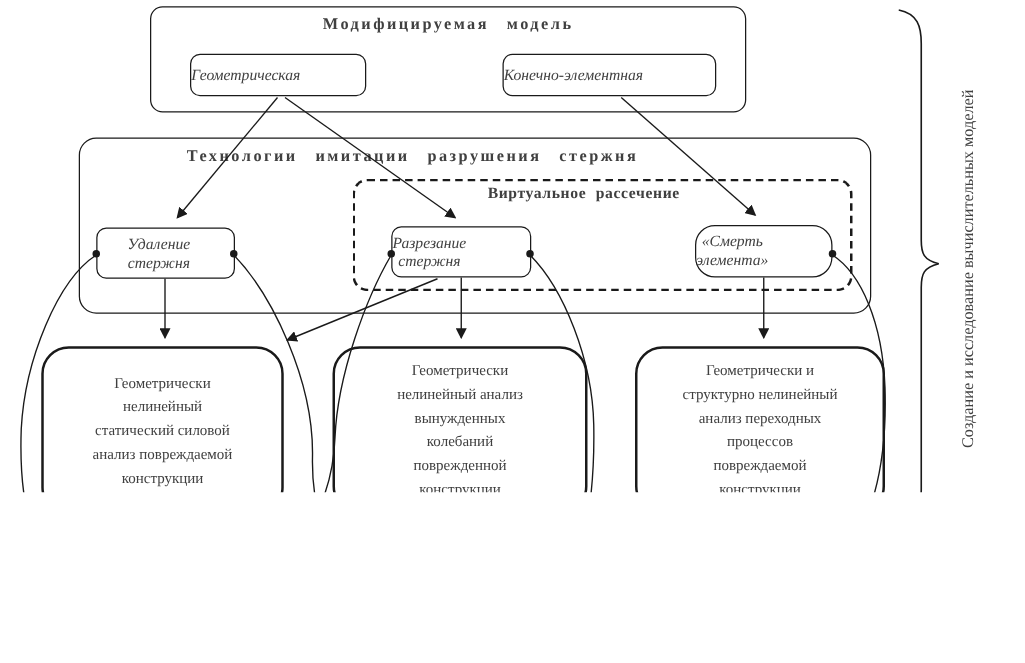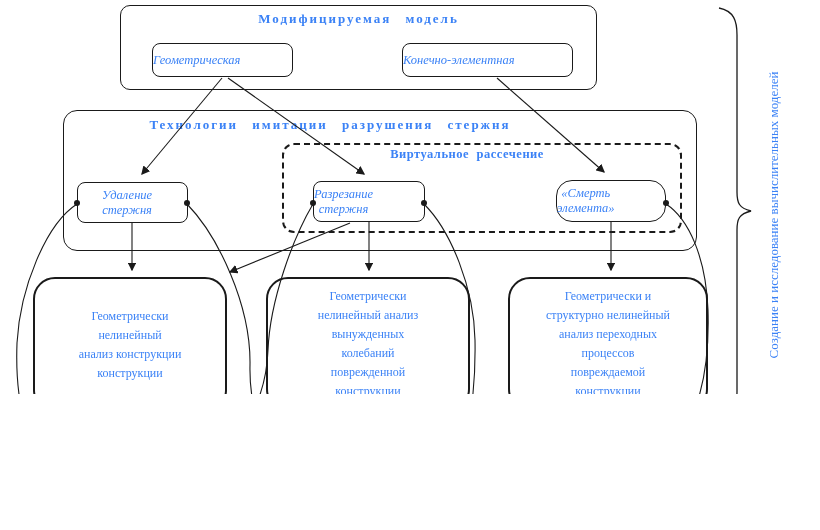--- a/index.html
+++ b/index.html
@@ -1,18 +1,18 @@
 <!DOCTYPE html>
 <html><head>
 <meta charset="utf-8">
 <style>
   html,body{margin:0;padding:0;background:#ffffff;}
   #canvas{
     position:relative;width:820px;height:394px;background:#ffffff;
-    font-family:"Liberation Serif","DejaVu Serif",serif;color:#3b82f6;overflow:hidden;
+    font-family:"Liberation Serif","DejaVu Serif",serif;color:#404040;overflow:hidden;
   }
   .box{position:absolute;border:1.6px solid #1a1a1a;border-radius:10px;background:#ffffff;box-sizing:border-box;}
   .gtitle{position:absolute;left:0;right:0;text-align:center;font-weight:bold;font-size:13px;
     letter-spacing:2px;word-spacing:9px;white-space:nowrap;}
   .node{display:flex;align-items:center;justify-content:flex-start;text-align:center;font-style:italic;}
   .node .ln{display:block;line-height:15px;font-size:12.5px;}
   .analysis{border-width:2px;border-radius:22px;display:flex;flex-direction:column;
     align-items:center;justify-content:center;text-align:center;}
   .analysis .ln{display:block;font-size:12px;line-height:19px;white-space:nowrap;}
   .circle{position:absolute;border:2px solid #84cc16;border-radius:50%;background:#fff;
@@ -60,21 +60,22 @@
   <div class="box node layer" style="left:556px;top:180px;width:110px;height:42px;border-radius:16px;">
     <div>
       <span class="ln">«Смерть</span>
       <span class="ln">элемента»</span>
     </div>
   </div>
 
   <div class="box analysis layer" style="left:33px;top:277px;width:194px;height:135px;">
     <span class="ln">Геометрически</span>
     <span class="ln">нелинейный</span>
-    <span class="ln">анализ конструкции</span>
+    <span class="ln">статический силовой</span>
+    <span class="ln">анализ повреждаемой</span>
     <span class="ln">конструкции</span>
   </div>
   <div class="box analysis layer" style="left:266px;top:277px;width:204px;height:134px;">
     <span class="ln">Геометрически</span>
     <span class="ln">нелинейный анализ</span>
     <span class="ln">вынужденных</span>
     <span class="ln">колебаний</span>
     <span class="ln">поврежденной</span>
     <span class="ln">конструкции</span>
   </div>

